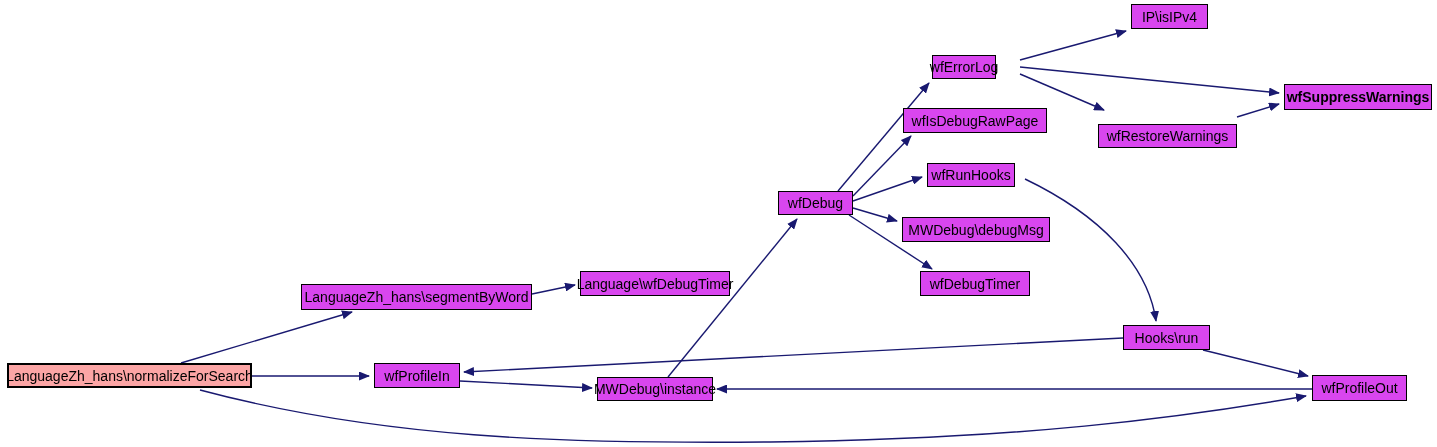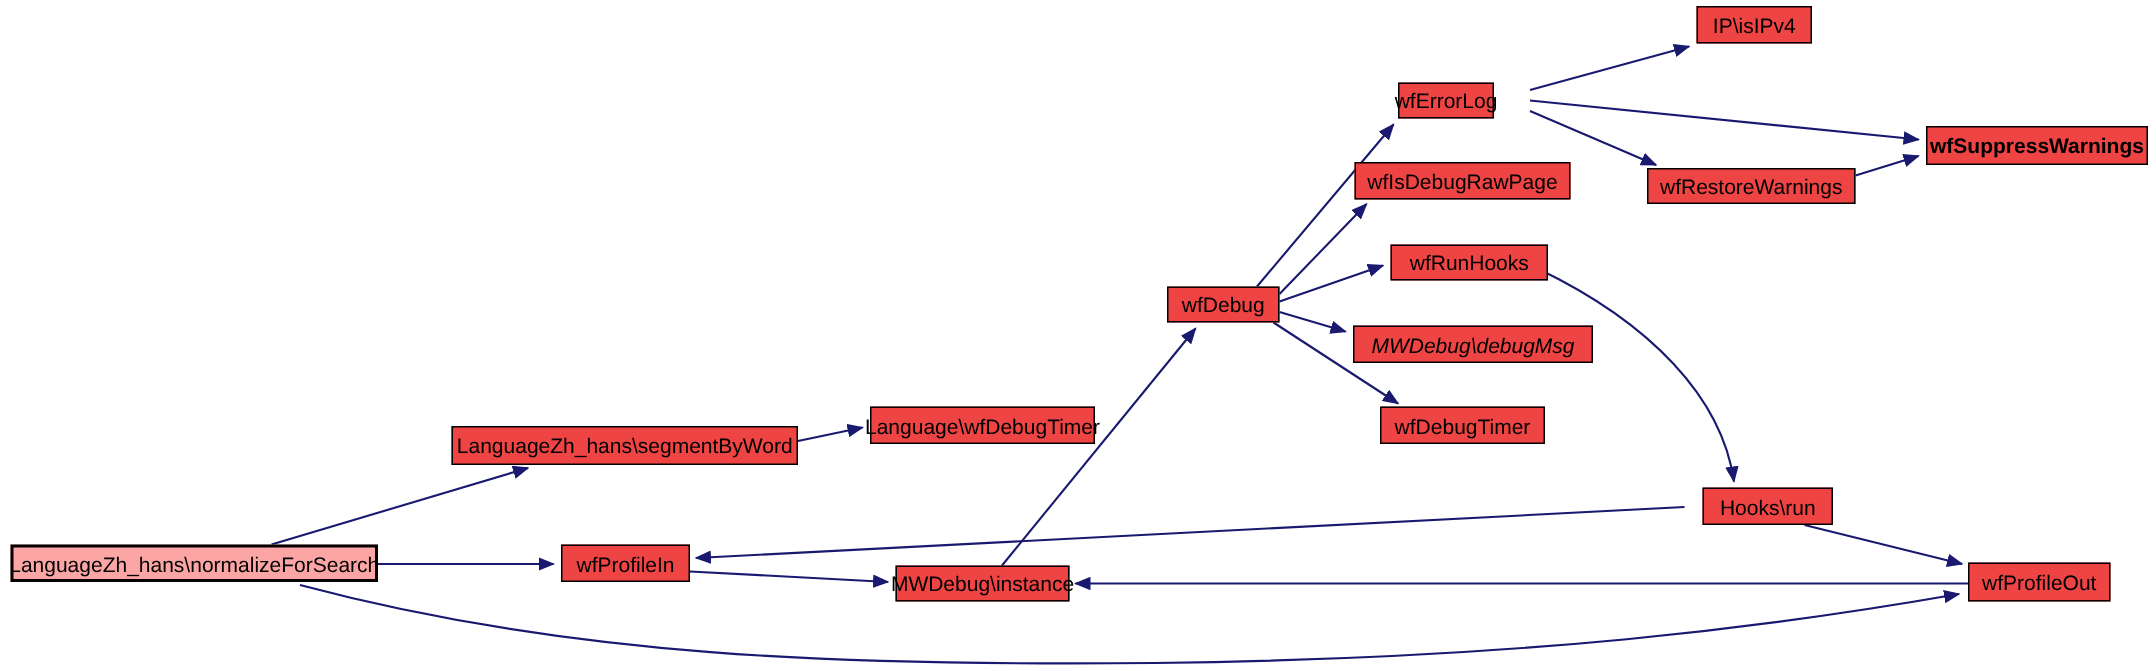--- a/index.html
+++ b/index.html
@@ -9,21 +9,21 @@
     background:#ffffff;
     overflow:hidden;
     font-family:"Liberation Sans", sans-serif;
   }
   .edges{position:absolute;left:0;top:0;width:1437px;height:447px;}
   .node{
     position:absolute;
     display:flex;align-items:center;justify-content:center;
     box-sizing:border-box;
     border:1.5px solid #000000;
-    background:#ef4444;
+    background:#d946ef;
     color:#000000;
     font-size:14px;
     line-height:1;
     white-space:nowrap;
     cursor:pointer;
   }
   .node.highlight{
     background:#fca5a5;
     border-width:2px;
   }
@@ -63,21 +63,21 @@
   <div id="node-layer">
       <div class="node highlight" style="left: 7px; top: 363px; width: 245px; height: 25px;">LanguageZh_hans\normalizeForSearch</div>
       <div class="node" style="left: 301px; top: 284px; width: 231px; height: 26px;">LanguageZh_hans\segmentByWord</div>
       <div class="node" style="left: 580px; top: 271px; width: 150px; height: 25px;">Language\wfDebugTimer</div>
       <div class="node" style="left: 374px; top: 363px; width: 86px; height: 25px;">wfProfileIn</div>
       <div class="node" style="left: 597px; top: 377px; width: 116px; height: 24px;">MWDebug\instance</div>
       <div class="node" style="left: 778px; top: 191px; width: 75px; height: 24px;">wfDebug</div>
       <div class="node" style="left: 932px; top: 55px; width: 64px; height: 24px;">wfErrorLog</div>
       <div class="node" style="left: 1131px; top: 4px; width: 77px; height: 25px;">IP\isIPv4</div>
       <div class="node" style="left: 1284px; top: 84px; width: 148px; height: 26px; font-weight: bold;">wfSuppressWarnings</div>
-      <div class="node" style="left: 1098px; top: 112px; width: 139px; height: 24px;">wfRestoreWarnings</div>
+      <div class="node" style="left: 1098px; top: 124px; width: 139px; height: 24px;">wfRestoreWarnings</div>
       <div class="node" style="left: 903px; top: 108px; width: 144px; height: 25px;">wfIsDebugRawPage</div>
-      <div class="node" style="left: 927px; top: 163px; width: 105px; height: 24px;">wfRunHooks</div>
-      <div class="node" style="left: 902px; top: 217px; width: 160px; height: 25px; font-style: italic;">MWDebug\debugMsg</div>
+      <div class="node" style="left: 927px; top: 163px; width: 88px; height: 24px;">wfRunHooks</div>
+      <div class="node" style="left: 902px; top: 217px; width: 148px; height: 25px;">MWDebug\debugMsg</div>
       <div class="node" style="left: 920px; top: 271px; width: 110px; height: 25px;">wfDebugTimer</div>
-      <div class="node" style="left: 1123px; top: 325px; width: 87px; height: 25px; margin-left: 12px;">Hooks\run</div>
+      <div class="node" style="left: 1123px; top: 325px; width: 87px; height: 25px;">Hooks\run</div>
       <div class="node" style="left: 1312px; top: 375px; width: 95px; height: 26px;">wfProfileOut</div>
     </div>
 </div>
 
 </body></html>

